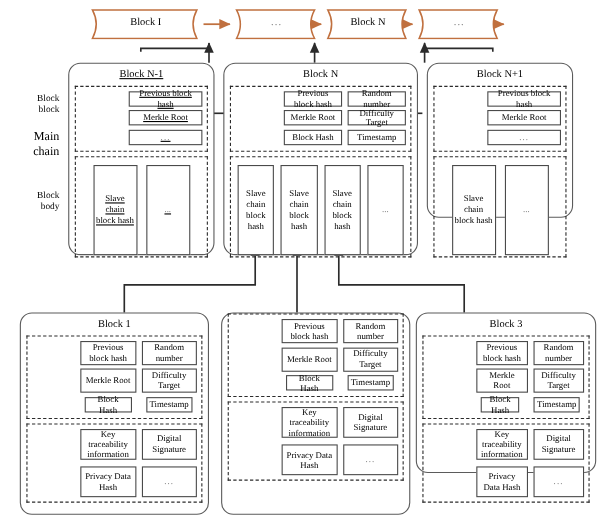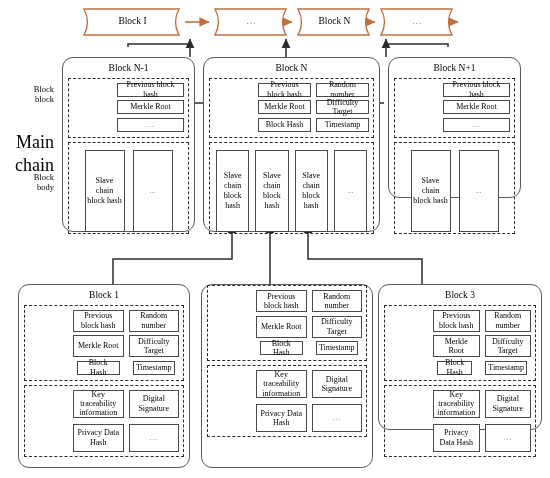--- a/index.html
+++ b/index.html
@@ -66,21 +66,21 @@
     display:flex;align-items:center;justify-content:center;
     box-sizing:border-box;
     padding:2px 1px;
   }
   .vcell.dots{color:#777;}
 
   
   .sidelab{
     position:absolute;text-align:right;font-size:8.5px;line-height:1.2;color:#000;
   }
-  .sidelab.big{font-size:18px;line-height:1.25;margin-top:13px;}
+  .sidelab.big{font-size:11px;line-height:1.25;}
 </style>
 </head>
 <body>
 
 <div id="canvas">
 
   <svg id="wires" viewBox="0 0 550 478">
     <defs>
       <marker id="ah-dark" markerWidth="7" markerHeight="7" refX="6" refY="3.2" orient="auto">
         <path d="M0,0.3 L6.4,3.2 L0,6.1 z" fill="#2b2b2b"></path>
@@ -158,21 +158,21 @@
   </div>
   <div class="sidelab big" style="left:2px;top:118px;width:52px;">
     <div>Main</div>
     <div>chain</div>
   </div>
   <div class="sidelab" style="left:6px;top:172px;width:48px;">
     <div>Block</div>
     <div>body</div>
   </div>
 
-  <div class="block" style="left:62px;top:57px;width:133px;height:175px;">
+  <div class="block" style="left:62px;top:57px;width:133px;height:175px;text-decoration:underline;">
     <div class="block-title">Block N-1</div>
 
     <div class="dashed" style="height:60px;">
       <div class="cellrow">
           <div class="cell" style="height:14px;">Previous block hash</div>
         </div>
       <div class="cellrow">
           <div class="cell" style="height:14px;">Merkle Root</div>
         </div>
       <div class="cellrow">

